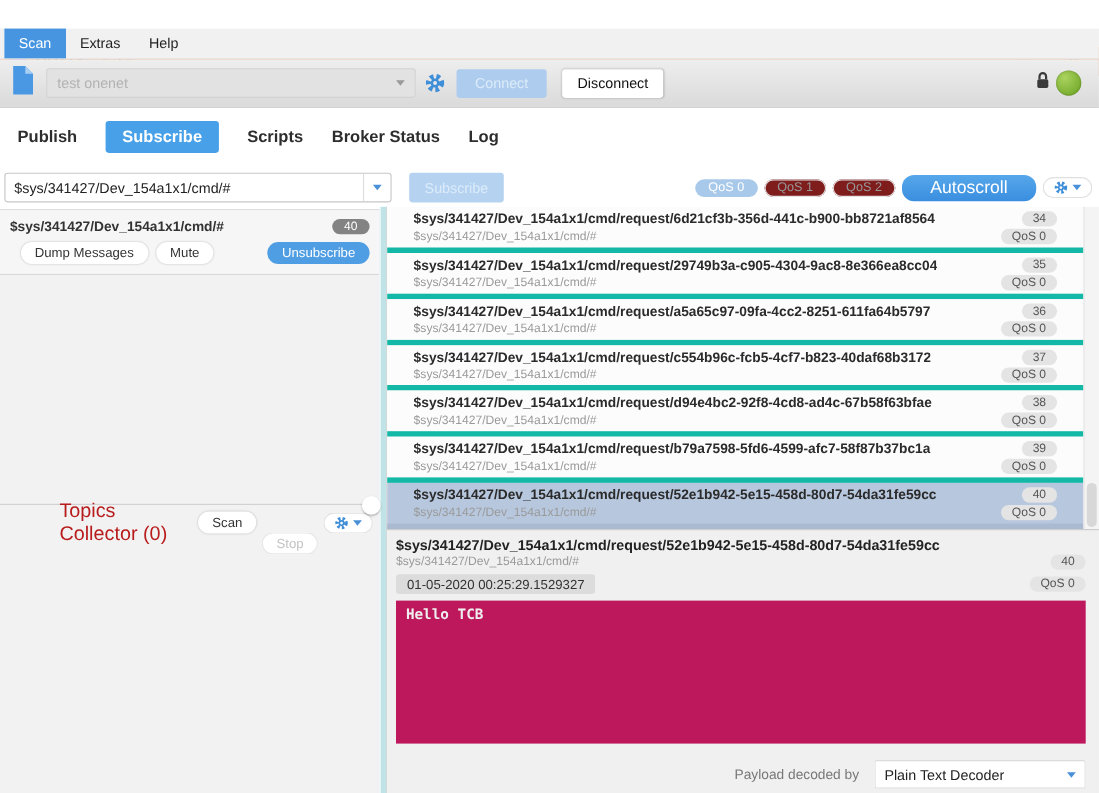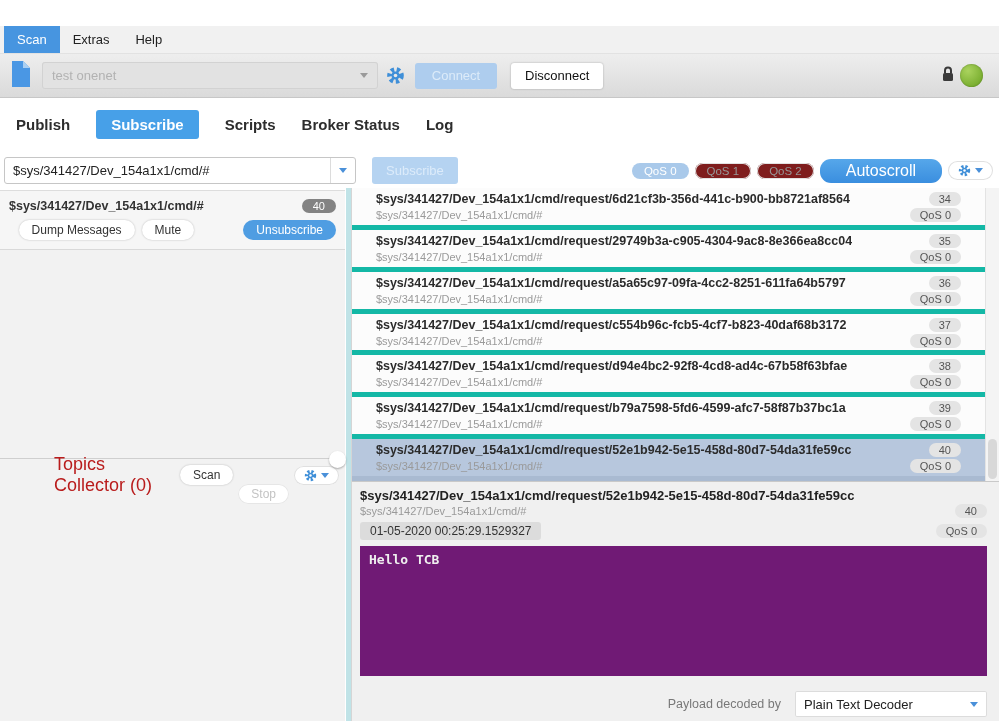--- a/index.html
+++ b/index.html
@@ -79,21 +79,21 @@
   .scrollbar { position:absolute; right:0; top:188px; width:14px; height:293px; background:#f4f4f4; border-left:1px solid #e3e3e3; }
   .scroll-thumb { position:absolute; left:2px; right:2px; bottom:2px; height:40px; background:#d8d8d8; border-radius:5px; }
 
   
   .detail { position:absolute; left:352px; top:481px; right:0; bottom:0; background:#f0f0f0; border-top:1px solid #c9c9c9; padding:6px 12px 0 8px; }
   .d-topic { font-size:13px; font-weight:bold; color:#222; }
   .d-row2 { display:flex; align-items:center; margin-top:1px; }
   .d-sub { font-size:11px; color:#9a9a9a; }
   .d-row3 { display:flex; align-items:center; margin-top:4px; }
   .timestamp-pill { background:#dcdcdc; border-radius:3px; padding:2px 10px; font-size:12px; color:#333; }
-  .payload { margin-top:6px; height:130px; background:#701a75; color:#efefef; font-family:"DejaVu Sans Mono",monospace; font-size:13px; font-weight:bold; padding:6px 9px; }
+  .payload { margin-top:6px; height:130px; background:#be185d; color:#efefef; font-family:"DejaVu Sans Mono",monospace; font-size:13px; font-weight:bold; padding:6px 9px; }
   .d-footer { display:flex; align-items:center; justify-content:flex-end; gap:14px; margin-top:15px; }
   .decoder-label { font-size:12.5px; color:#787878; }
   .decoder-select { width:192px; height:26px; background:#fff; box-shadow:inset 0 0 0 1px #dcdcdc; border-radius:2px; display:flex; align-items:center; padding:0 9px; font-size:13px; color:#222; }
   .decoder-select .caret { margin-left:auto; }
 </style>
 </head>
 <body>
 
 <div class="win">
 

